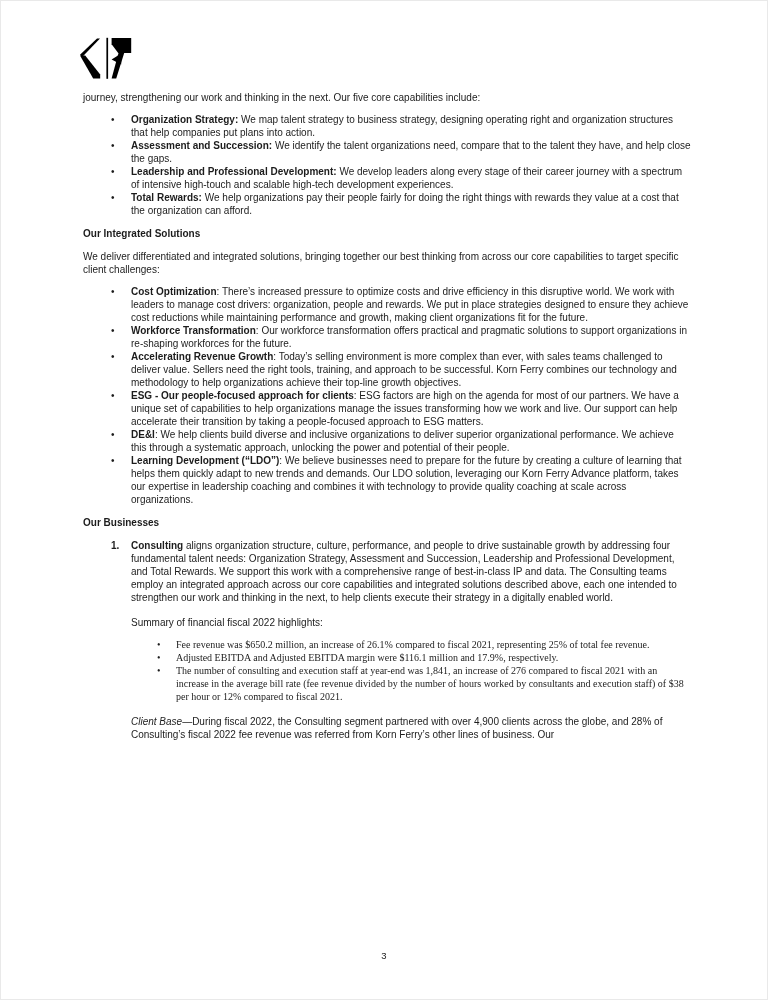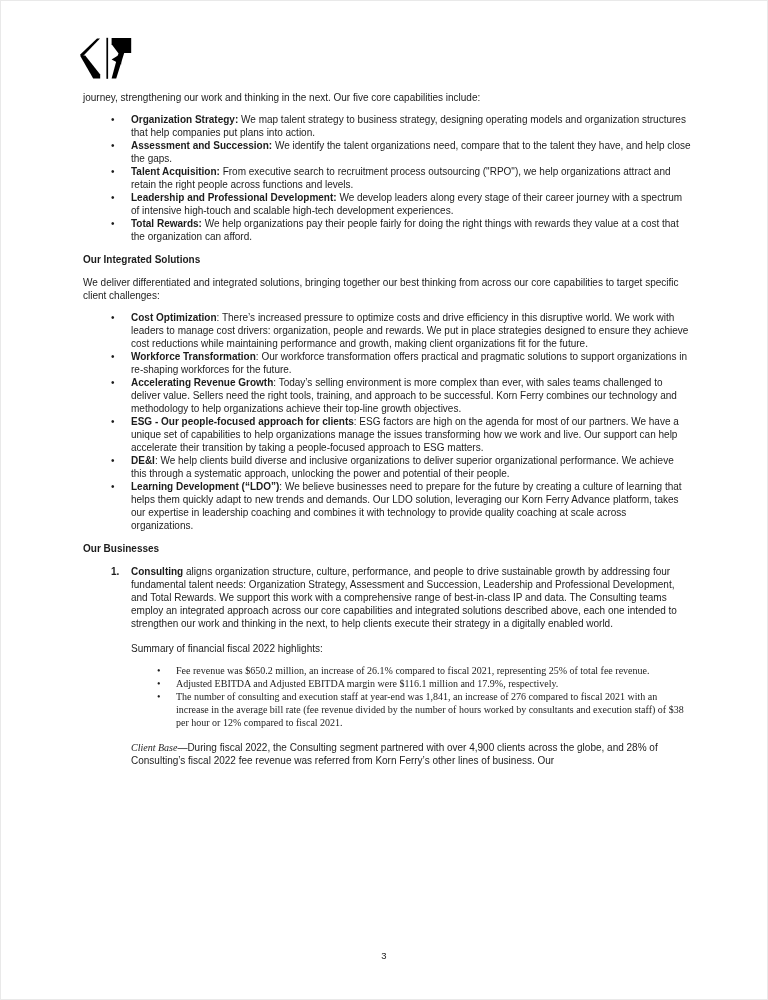--- a/index.html
+++ b/index.html
@@ -47,21 +47,21 @@
     position: relative;
     padding-left: 48px;
   }
   ul.bullets > li::before {
     content: "\2022";
     position: absolute;
     left: 28px;
     top: 0;
   }
   .b { font-weight: bold; }
-  .i { font-style: italic; font-family: Liberation Serif, serif; }
+  .i { font-style: italic; }
   ol.numbered {
     list-style: none;
     margin: 0;
     padding: 0;
   }
   ol.numbered > li {
     position: relative;
     padding-left: 48px;
   }
   .num-label {
@@ -120,23 +120,22 @@
         <polygon points="40.5,16 46.2,16 38.2,41.5 33.6,41.5"></polygon>
       </g>
     </svg>
   </div>
 
   <div class="content">
 
     <p>journey, strengthening our work and thinking in the next. Our five core capabilities include:</p>
 
     <ul class="bullets">
-      <li><span class="b">Organization Strategy:</span><span> We map talent strategy to business strategy, designing operating models and organization structures that help companies put plans into action.</span></li>
+      <li><span class="b">Organization Strategy:</span><span> We map talent strategy to business strategy, designing operating right and organization structures that help companies put plans into action.</span></li>
       <li><span class="b">Assessment and Succession:</span><span> We identify the talent organizations need, compare that to the talent they have, and help close the gaps.</span></li>
-      <li><span class="b">Talent Acquisition:</span><span> From executive search to recruitment process outsourcing ("RPO"), we help organizations attract and retain the right people across functions and levels.</span></li>
       <li><span class="b">Leadership and Professional Development:</span><span> We develop leaders along every stage of their career journey with a spectrum of intensive high-touch and scalable high-tech development experiences.</span></li>
       <li><span class="b">Total Rewards:</span><span> We help organizations pay their people fairly for doing the right things with rewards they value at a cost that the organization can afford.</span></li>
     </ul>
 
     <div class="section-heading">Our Integrated Solutions</div>
 
     <p>We deliver differentiated and integrated solutions, bringing together our best thinking from across our core capabilities to target specific client challenges:</p>
 
     <ul class="bullets">
       <li><span class="b">Cost Optimization</span><span>: There’s increased pressure to optimize costs and drive efficiency in this disruptive world. We work with leaders to manage cost drivers: organization, people and rewards. We put in place strategies designed to ensure they achieve cost reductions while maintaining performance and growth, making client organizations fit for the future.</span></li>

